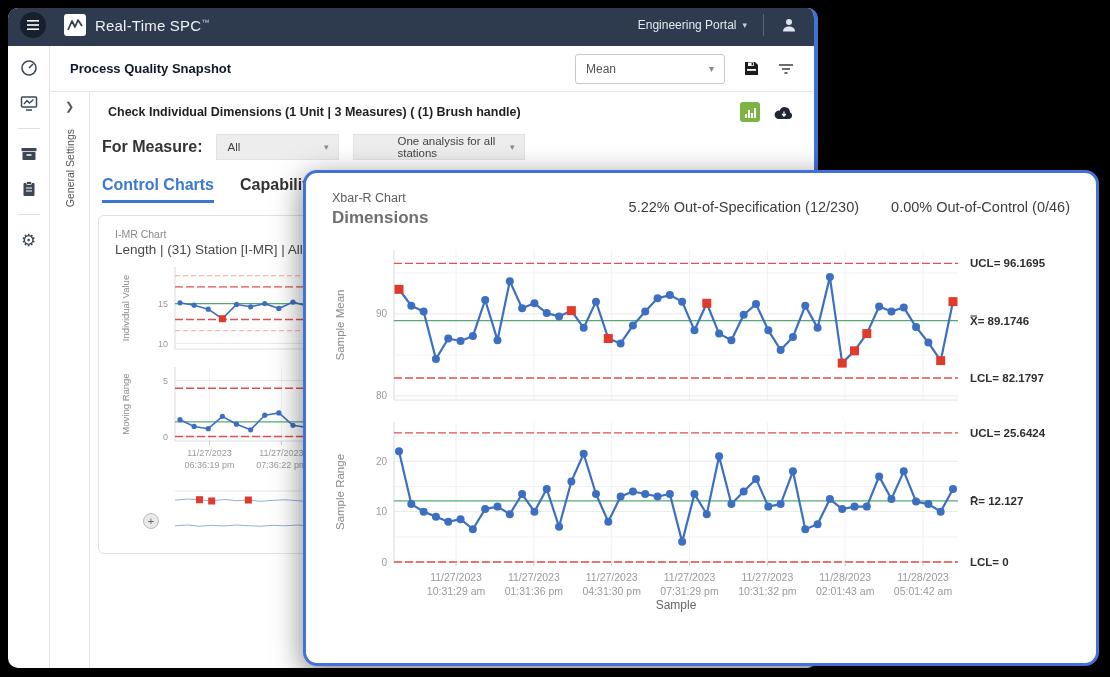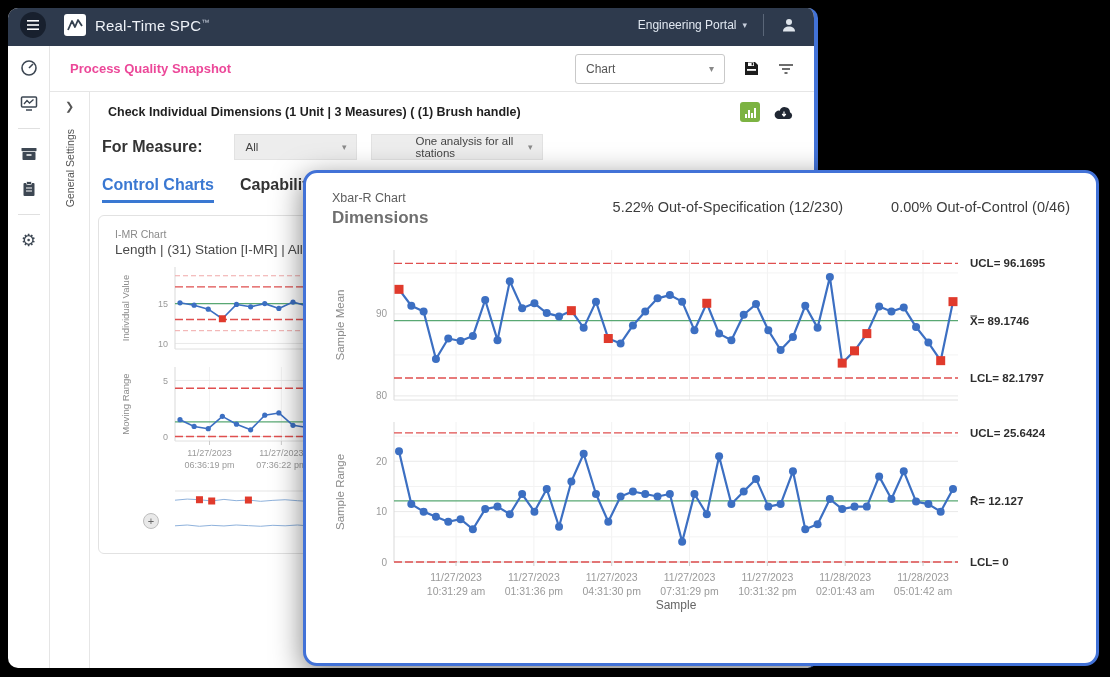--- a/index.html
+++ b/index.html
@@ -28,21 +28,21 @@
   .side-rail { width:42px; border-right:1px solid #e5e5e5; padding-top:12px;
     display:flex; flex-direction:column; align-items:center; gap:15px; }
   .rail-ic { width:20px; height:20px; display:flex; align-items:center; justify-content:center;
     color:#3d4753; cursor:pointer; }
   .rail-sep { width:22px; height:1px; background:#e0e0e0; }
   .gear-glyph { font-size:17px; color:#3d4753; line-height:1; }
 
   .main-col { flex:1; display:flex; flex-direction:column; }
   .toolbar { height:46px; display:flex; align-items:center; padding:0 20px;
     border-bottom:1px solid #e6e6e6; }
-  .page-title { font-size:13px; font-weight:600; color:#ec4899; }
+  .page-title { font-size:13px; font-weight:600; color:#0f172a; }
   .toolbar-right { margin-left:auto; display:flex; align-items:center; gap:18px; }
   .select-box { width:150px; height:30px; border:1px solid #c9c9c9; border-radius:3px;
     display:flex; align-items:center; padding:0 10px; font-size:12px; color:#555;
     background:#fff; cursor:pointer; }
   .select-box .caret { margin-left:auto; color:#888; font-size:10px; }
 
   .panel-row { flex:1; display:flex; }
   .panel-strip { width:40px; border-right:1px solid #e6e6e6; display:flex;
     flex-direction:column; align-items:center; padding-top:8px; }
   .chev { font-size:11px; color:#555; cursor:pointer; }
@@ -57,21 +57,21 @@
     display:flex; align-items:flex-end; justify-content:center; gap:1px;
     padding-bottom:4px; cursor:pointer; }
   .green-btn i { display:block; width:2px; background:#fff; }
 
   .controls-row { display:flex; align-items:center; margin-top:12px; padding-left:4px; }
   .ctl-label { font-size:16px; font-weight:600; color:#333; }
   .flat-select { height:26px; background:#ededed; border:1px solid #e2e2e2;
     display:flex; align-items:center; padding:0 10px; font-size:11.5px; color:#444;
     cursor:pointer; }
   .flat-select .caret { margin-left:auto; color:#8a8a8a; font-size:9px; }
-  .fs-measure { width:123px; margin-left:32px;justify-content:space-between; }
+  .fs-measure { width:123px; margin-left:14px;justify-content:space-between; }
   .fs-analysis { width:172px; margin-left:14px;padding-left:43px; }
 
   .tabs-row { display:flex; gap:26px; margin-top:16px; padding-left:4px; }
   .tab { font-size:16px; font-weight:600; color:#333; padding-bottom:6px; cursor:pointer; }
   .tab.active { color:#3a78d2; border-bottom:3px solid #3a78d2; }
 
   .imr-card { margin-top:12px; width:690px; border:1px solid #e2e2e2; border-radius:6px;
     padding:12px 16px; background:#fff; }
   .eyebrow-sm { font-size:10.5px; color:#8a8a8a; }
   .imr-title { font-size:13.5px; color:#4a4a4a; margin-top:2px; }
@@ -80,21 +80,21 @@
     border-radius:50%; background:#e9e9e9; border:1px solid #bdbdbd; color:#666;
     font-size:11px; line-height:14px; text-align:center; cursor:pointer; }
 
   
   .modal { position:absolute; left:303px; top:170px; width:796px; height:496px;
     background:#fff; border:3px solid #4272d7; border-radius:14px;
     box-shadow:0 8px 30px rgba(0,0,0,.5); z-index:5; }
   .modal-header { display:flex; padding:18px 26px 0 26px; }
   .modal-eyebrow { font-size:12.5px; color:#5d5d5d; }
   .modal-title { font-size:17px; font-weight:600; color:#6f6f6f; margin-top:3px; }
-  .modal-stats { margin-left:auto; display:flex; gap:48px; padding-top:8px; }
+  .modal-stats { margin-left:auto; display:flex; gap:32px; padding-top:8px; }
   .stat { font-size:14.5px; color:#3d3d3d; }
   .modal-charts { margin-left:24px; margin-top:10px; }
 </style>
 </head>
 <body>
 
 <div class="app-window">
 
   <div class="app-header">
     <div class="burger">
@@ -156,21 +156,21 @@
       <span class="rail-ic">
           <span class="gear-glyph">⚙</span>
         </span>
     </div>
 
     <div class="main-col">
       <div class="toolbar">
         <span class="page-title">Process Quality Snapshot</span>
         <div class="toolbar-right">
           <div class="select-box">
-            <span>Chart</span>
+            <span>Mean</span>
             <span class="caret">▾</span>
           </div>
           <svg width="17" height="17" viewBox="0 0 17 17" style="cursor:pointer">
             <path d="M2,2 h10 l3,3 v10 h-13 z" fill="#1c1c1c"></path>
             <rect x="5" y="2.5" width="6" height="3.5" fill="#fff"></rect>
             <rect x="8.6" y="3" width="1.6" height="2.4" fill="#1c1c1c"></rect>
             <rect x="4" y="9" width="9" height="1.8" fill="#fff"></rect>
           </svg>
           <svg width="16" height="14" viewBox="0 0 16 14" style="cursor:pointer">
             <line x1="1" y1="3" x2="15" y2="3" stroke="#3c3c3c" stroke-width="1.7"></line>

